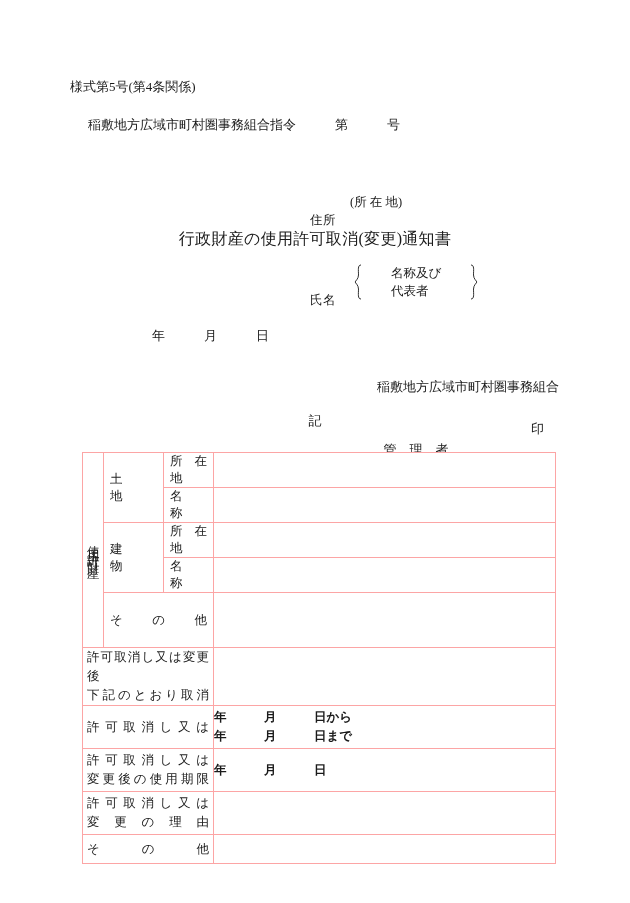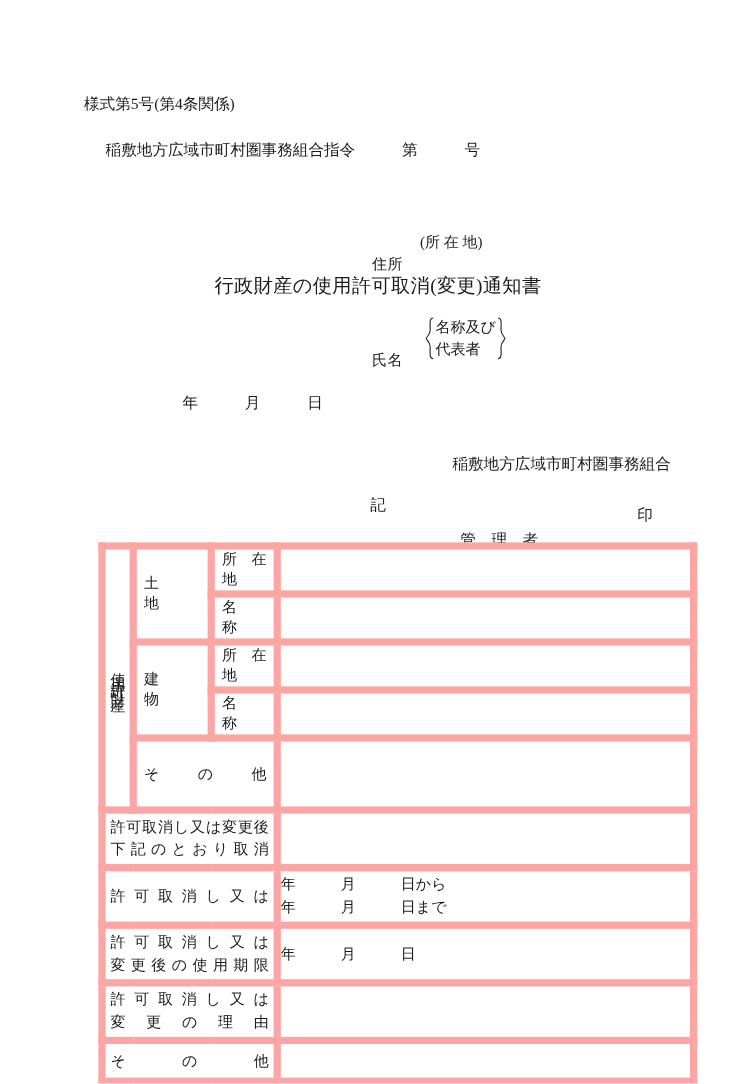--- a/index.html
+++ b/index.html
@@ -26,21 +26,21 @@
   
   #form-no     { left: 70px;  top: 80px;  font-size: 13px; }
   #directive   { left: 88px;  top: 118px; font-size: 13px; }
 
   
   #addr-block  { left: 310px; top: 153px; width: 240px; font-size: 12.5px; }
   .addr-row    { display: flex; align-items: center; }
   .addr-label  { width: 40px; flex: none; letter-spacing: 0.5px; margin-top: 36px; }
   .addr-value  { white-space: pre; text-align: right; }
   #name-row    { margin-top: 6px; }
-  .brace-wrap  { display: flex; align-items: flex-end; margin-left: 4px; }
+  .brace-wrap  { display: flex; align-items: flex-end; margin-left: 4px; gap: 28px; }
   .brace-svg   { display: block; }
   .brace-lines { display: flex; flex-direction: column; justify-content: center;
                  line-height: 1.45; font-size: 12.5px; margin: 0 1px; }
 
   
   #doc-title   { left: 0; top: 231px; width: 630px; text-align: center;
                  font-size: 16px; letter-spacing: 0.3px; }
 
   
   #body-para   { left: 70px; top: 264px; width: 492px; font-size: 13px;
@@ -62,29 +62,29 @@
   #form-table {
     position: absolute;
     left: 82px;
     top: 452px;
     width: 469px;
     border-collapse: collapse;
     table-layout: fixed;
     font-size: 12.5px;
   }
   #form-table td {
-    border: 6px solid #fca5a5;
+    border: 1px solid #fca5a5;
     padding: 0;
     vertical-align: middle;
     background: #fff;
   }
   .c1 { width: 20px;  text-align: center; }
   .c2 { width: 59px;  text-align: center; }
   .c3 { width: 49px;  text-align: center; }
-  .c4 { width: 341px; }
+  .c4 { width: 341px; font-weight: bold; }
 
   .vlabel {
     writing-mode: vertical-rl;
     text-orientation: upright;
     letter-spacing: 4px;
     line-height: 1;
     margin: 0 auto;
     display: inline-block;
     padding: 4px 0;
     font-size: 12.5px;

